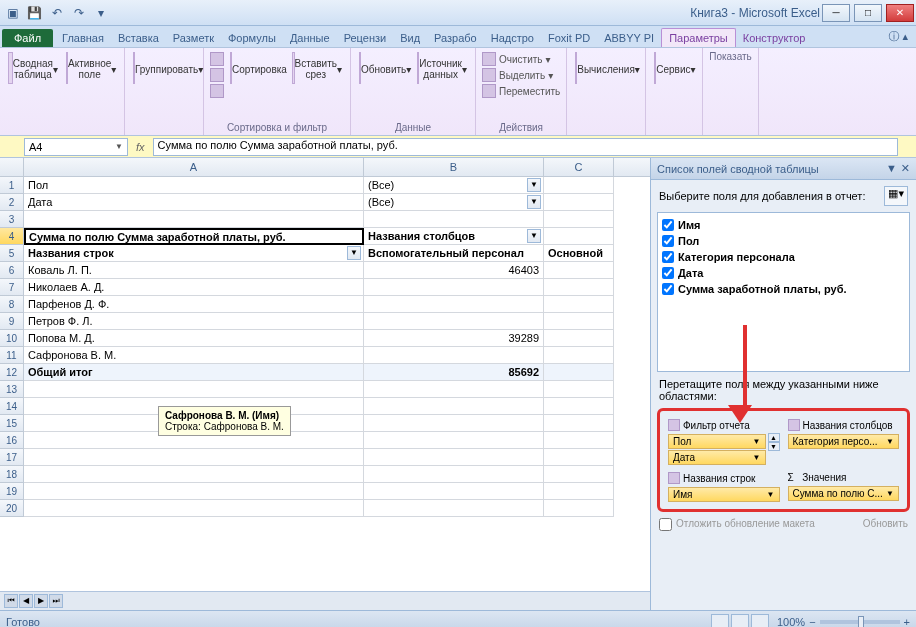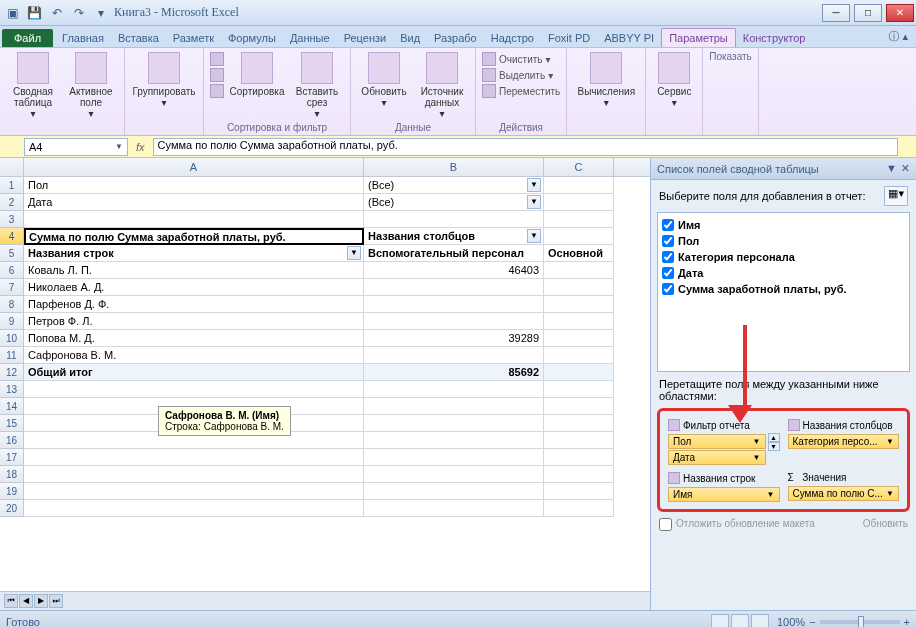--- a/index.html
+++ b/index.html
@@ -2,40 +2,40 @@
 <html><head>
 <meta charset="utf-8">
 <style>
 * { box-sizing: border-box; margin: 0; padding: 0; font-family: "Segoe UI", Tahoma, sans-serif; }
 body { width: 916px; height: 627px; background: #dce6f2; overflow: hidden; font-size: 11px; position: relative; }
 
 
 .titlebar { height: 26px; background: linear-gradient(#e8f0fa,#cfe0f4); display: flex; align-items: center; border-bottom: 1px solid #9db9d9; }
 .qat { display: flex; align-items: center; gap: 4px; padding: 0 4px; }
 .qat-btn { width: 18px; height: 18px; display: flex; align-items: center; justify-content: center; font-size: 12px; color: #3b5e8a; }
-.title-center { flex: 1; text-align: left; font-size: 12px; color: #3b5e8a; font-family: Liberation Serif, serif; }
+.title-center { flex: 1; text-align: right; font-size: 12px; color: #3b5e8a; }
 .title-context { background: linear-gradient(#b67dd6,#a767ca); color: #fff; padding: 4px 10px; font-size: 11px; height: 100%; display: flex; align-items: center; }
 .winbtns { display: flex; }
 .winbtn { width: 28px; height: 18px; margin: 2px; border: 1px solid #7a95b7; background: linear-gradient(#f2f7fc,#d6e4f2); display: flex; align-items: center; justify-content: center; font-size: 10px; }
 .winbtn.close { background: linear-gradient(#f08080,#d23c3c); color: #fff; border-color: #a02020; }
 
 
 .tabs { height: 22px; background: #cfe0f4; display: flex; align-items: flex-end; padding-left: 2px; border-bottom: 1px solid #b0c4de; }
 .file-tab { background: #1e6b3a; color: #fff; padding: 3px 12px; font-size: 11px; border-radius: 2px 2px 0 0; margin-right: 2px; }
 .tab { padding: 3px 7px; font-size: 11px; color: #3b5e8a; cursor: pointer; }
 .tab.ctx { color: #7a3fa0; }
 .tab.active { background: #f2e7f8; border: 1px solid #b98fd6; border-bottom: none; border-radius: 2px 2px 0 0; }
 .tab-help { margin-left: auto; padding: 3px 8px; color: #3b5e8a; }
 
 
 .ribbon { height: 88px; background: linear-gradient(#f4efff,#f0e6fa); display: flex; border-bottom: 1px solid #b0c4de; }
 .rgroup { border-right: 1px solid #d4c4e4; padding: 2px 6px; display: flex; flex-direction: column; }
 .rgroup-body { flex: 1; display: flex; align-items: flex-start; gap: 4px; }
 .rgroup-label { text-align: center; font-size: 10px; color: #6a6a8a; padding-top: 1px; }
-.rbig { display: flex; flex-direction: column; align-items: center; width: 54px; padding: 2px; font-size: 10px; color: #333; text-align: center; line-height: 1.1; }
+.rbig { display: flex; flex-direction: row; align-items: center; width: 54px; padding: 2px; font-size: 10px; color: #333; text-align: center; line-height: 1.1; }
 .rbig .ico { width: 32px; height: 32px; background: #e4d4f0; border: 1px solid #c0a8d6; margin-bottom: 2px; }
 .rbig.narrow { width: 66px; }
 .rsmall { display: flex; flex-direction: column; gap: 2px; padding: 2px 0; }
 .rsmall-row { display: flex; align-items: center; gap: 3px; font-size: 10px; color: #555; white-space: nowrap; }
 .rsmall-row .ico-s { width: 14px; height: 14px; background: #d4c4e4; border: 1px solid #b098c8; }
 .rshow { border: 1px solid #d4b060; background: linear-gradient(#ffeaa8,#ffd860); padding: 2px 6px; margin: 1px 0; font-size: 10px; display: flex; align-items: center; gap: 4px; }
 .rshow .ico-s { width: 14px; height: 14px; background: #fff; border: 1px solid #c0a050; }
 
 
 .fbar { height: 22px; background: #fef9c3; display: flex; align-items: center; border-bottom: 1px solid #b0c4de; }

